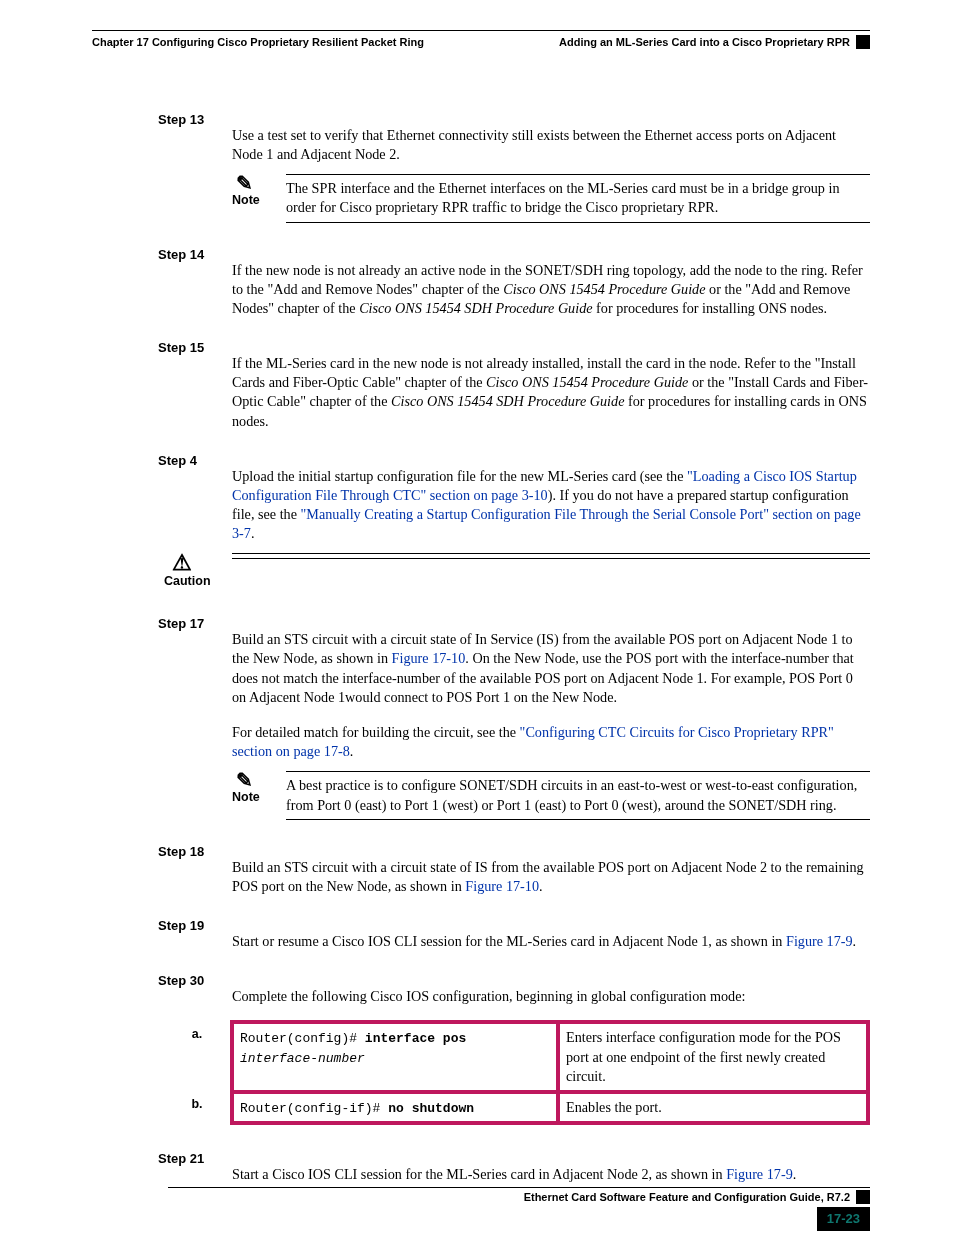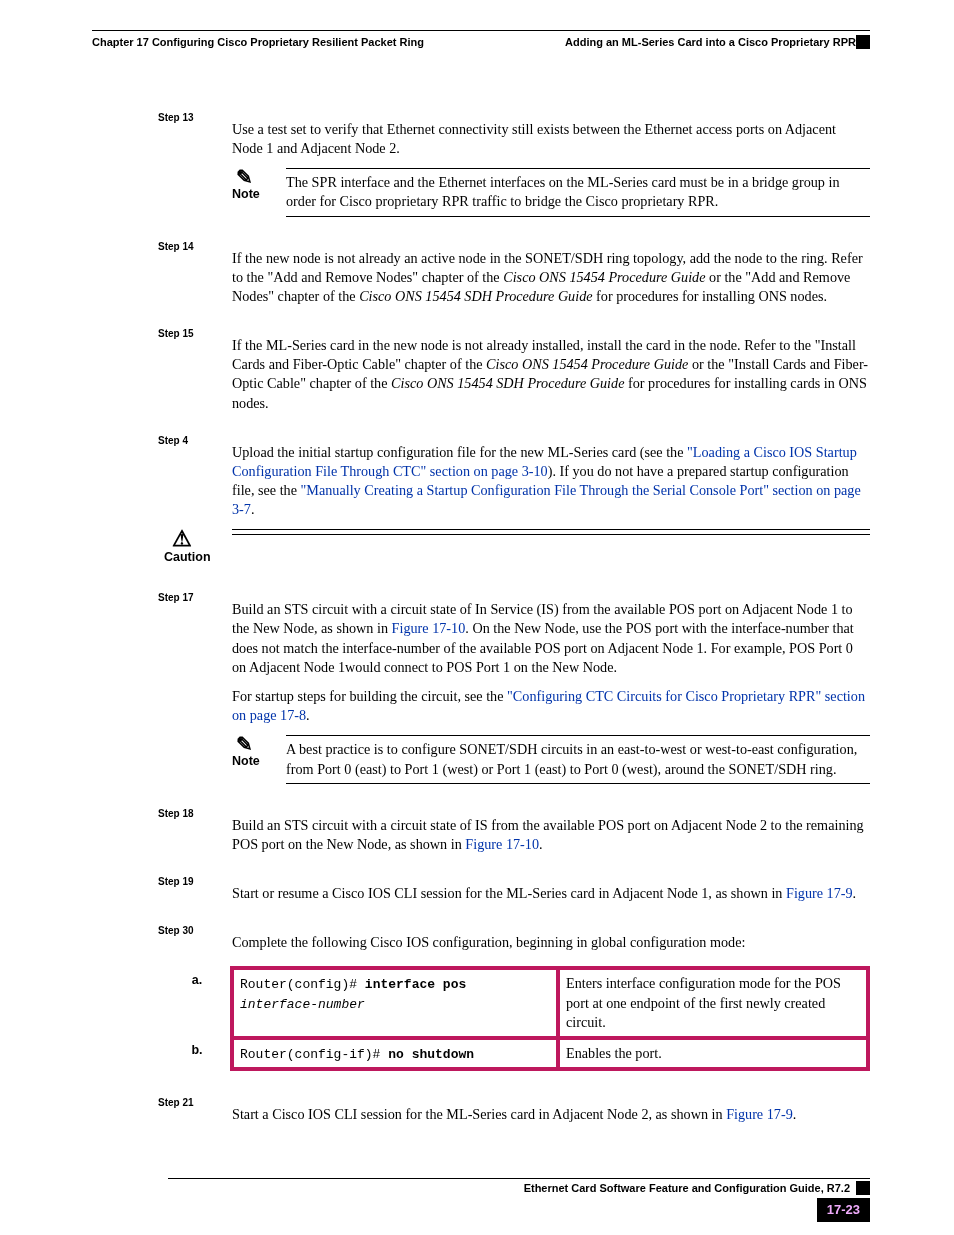--- a/index.html
+++ b/index.html
@@ -28,46 +28,47 @@
     justify-content: space-between;
     align-items: baseline;
     font-family: Arial, Helvetica, sans-serif;
     font-size: 11px;
     font-weight: bold;
   }
   .hdr-left { padding-left: 14px; }
   .hdr-right-wrap {
     display:flex;
     align-items:center;
+    gap:6px;
   }
   .hdr-right-wrap .blk {
     width:14px;height:14px;background:#000;
   }
   .content {
     margin-top: 60px;
     margin-left: 80px; 
   }
   .row {
     display: flex;
     margin-bottom: 10px;
   }
   .label-col {
     width: 68px;
     flex: 0 0 68px;
     text-align: left;
     font-family: Arial, Helvetica, sans-serif;
-    font-size: 10px;
+    font-size: 13px;
     font-weight: bold;
     padding-right: 6px;
     padding-top:1px;
   }
   .body-col {
     flex: 1;
   }
-  .body-col p { margin: 10px 0 10px 0; }
+  .body-col p { margin: 16px 0 10px 0; }
   a { color: #0033aa; text-decoration: none; }
   .italic { font-style: italic; }
   .mono { font-family: "Courier New", monospace; font-size: 13px; }
   .monobold { font-family: "Courier New", monospace; font-size: 13px; font-weight: bold; }
 
   .note-block {
     margin: 6px 0 12px 0;
   }
   .note-hdr {
     display:flex;
@@ -140,42 +141,42 @@
     width: 54px;
     font-family: Arial, Helvetica, sans-serif;
     font-size: 12.5px;
     font-weight: bold;
     text-align:center;
   }
   .tbl td.cmd { width: 310px; }
 
   .footer {
     position:absolute;
-    bottom: 13px;
+    bottom: 4px;
     left: 78px;
     right: 78px;
   }
   .footer-line {
     display:flex;
     justify-content:flex-end;
     align-items:center;
     font-family: Arial, Helvetica, sans-serif;
     font-size:11px;
     font-weight:bold;
   }
   .footer-rule {
     border-top:1px solid #000;
     margin-left: 90px;
     margin-bottom:2px;
   }
   .footer-blk {
     width:14px;height:14px;background:#000;margin-left:6px;
   }
   .page-num {
-    background:#000;color:#f0abfc;
+    background:#000;color:#0f766e;
     font-family:Arial,Helvetica,sans-serif;
     font-size:13px;font-weight:bold;
     padding:3px 10px;
     margin-top:3px;
     float:right;
   }
   .footer-note {
     clear:both;
   }
 </style>
@@ -256,21 +257,21 @@
       </div>
     </div>
 
     <div class="row">
       <div class="label-col">Step 17</div>
       <div class="body-col">
         <p>
           <span>Build an STS circuit with a circuit state of In Service (IS) from the available POS port on Adjacent Node 1 to the New Node, as shown in </span><a href="#">Figure 17-10</a><span>. On the New Node, use the POS port with the interface-number that does not match the interface-number of the available POS port on Adjacent Node 1. For example, POS Port 0 on Adjacent Node 1would connect to POS Port 1 on the New Node.</span>
         </p>
         <p>
-          <span>For startup steps for building the circuit, see the </span><a href="#">"Configuring CTC Circuits for Cisco Proprietary RPR" section on page 17-8</a><span>.</span>
+          <span>For detailed match for building the circuit, see the </span><a href="#">"Configuring CTC Circuits for Cisco Proprietary RPR" section on page 17-8</a><span>.</span>
         </p>
 
         <div class="note-block">
           <div class="note-hdr">
             <div class="note-icon-col">
               <span class="note-icon-sym">✎</span>
               <span>Note</span>
             </div>
             <div class="note-text-col">
               <div class="note-rule-top"></div>

